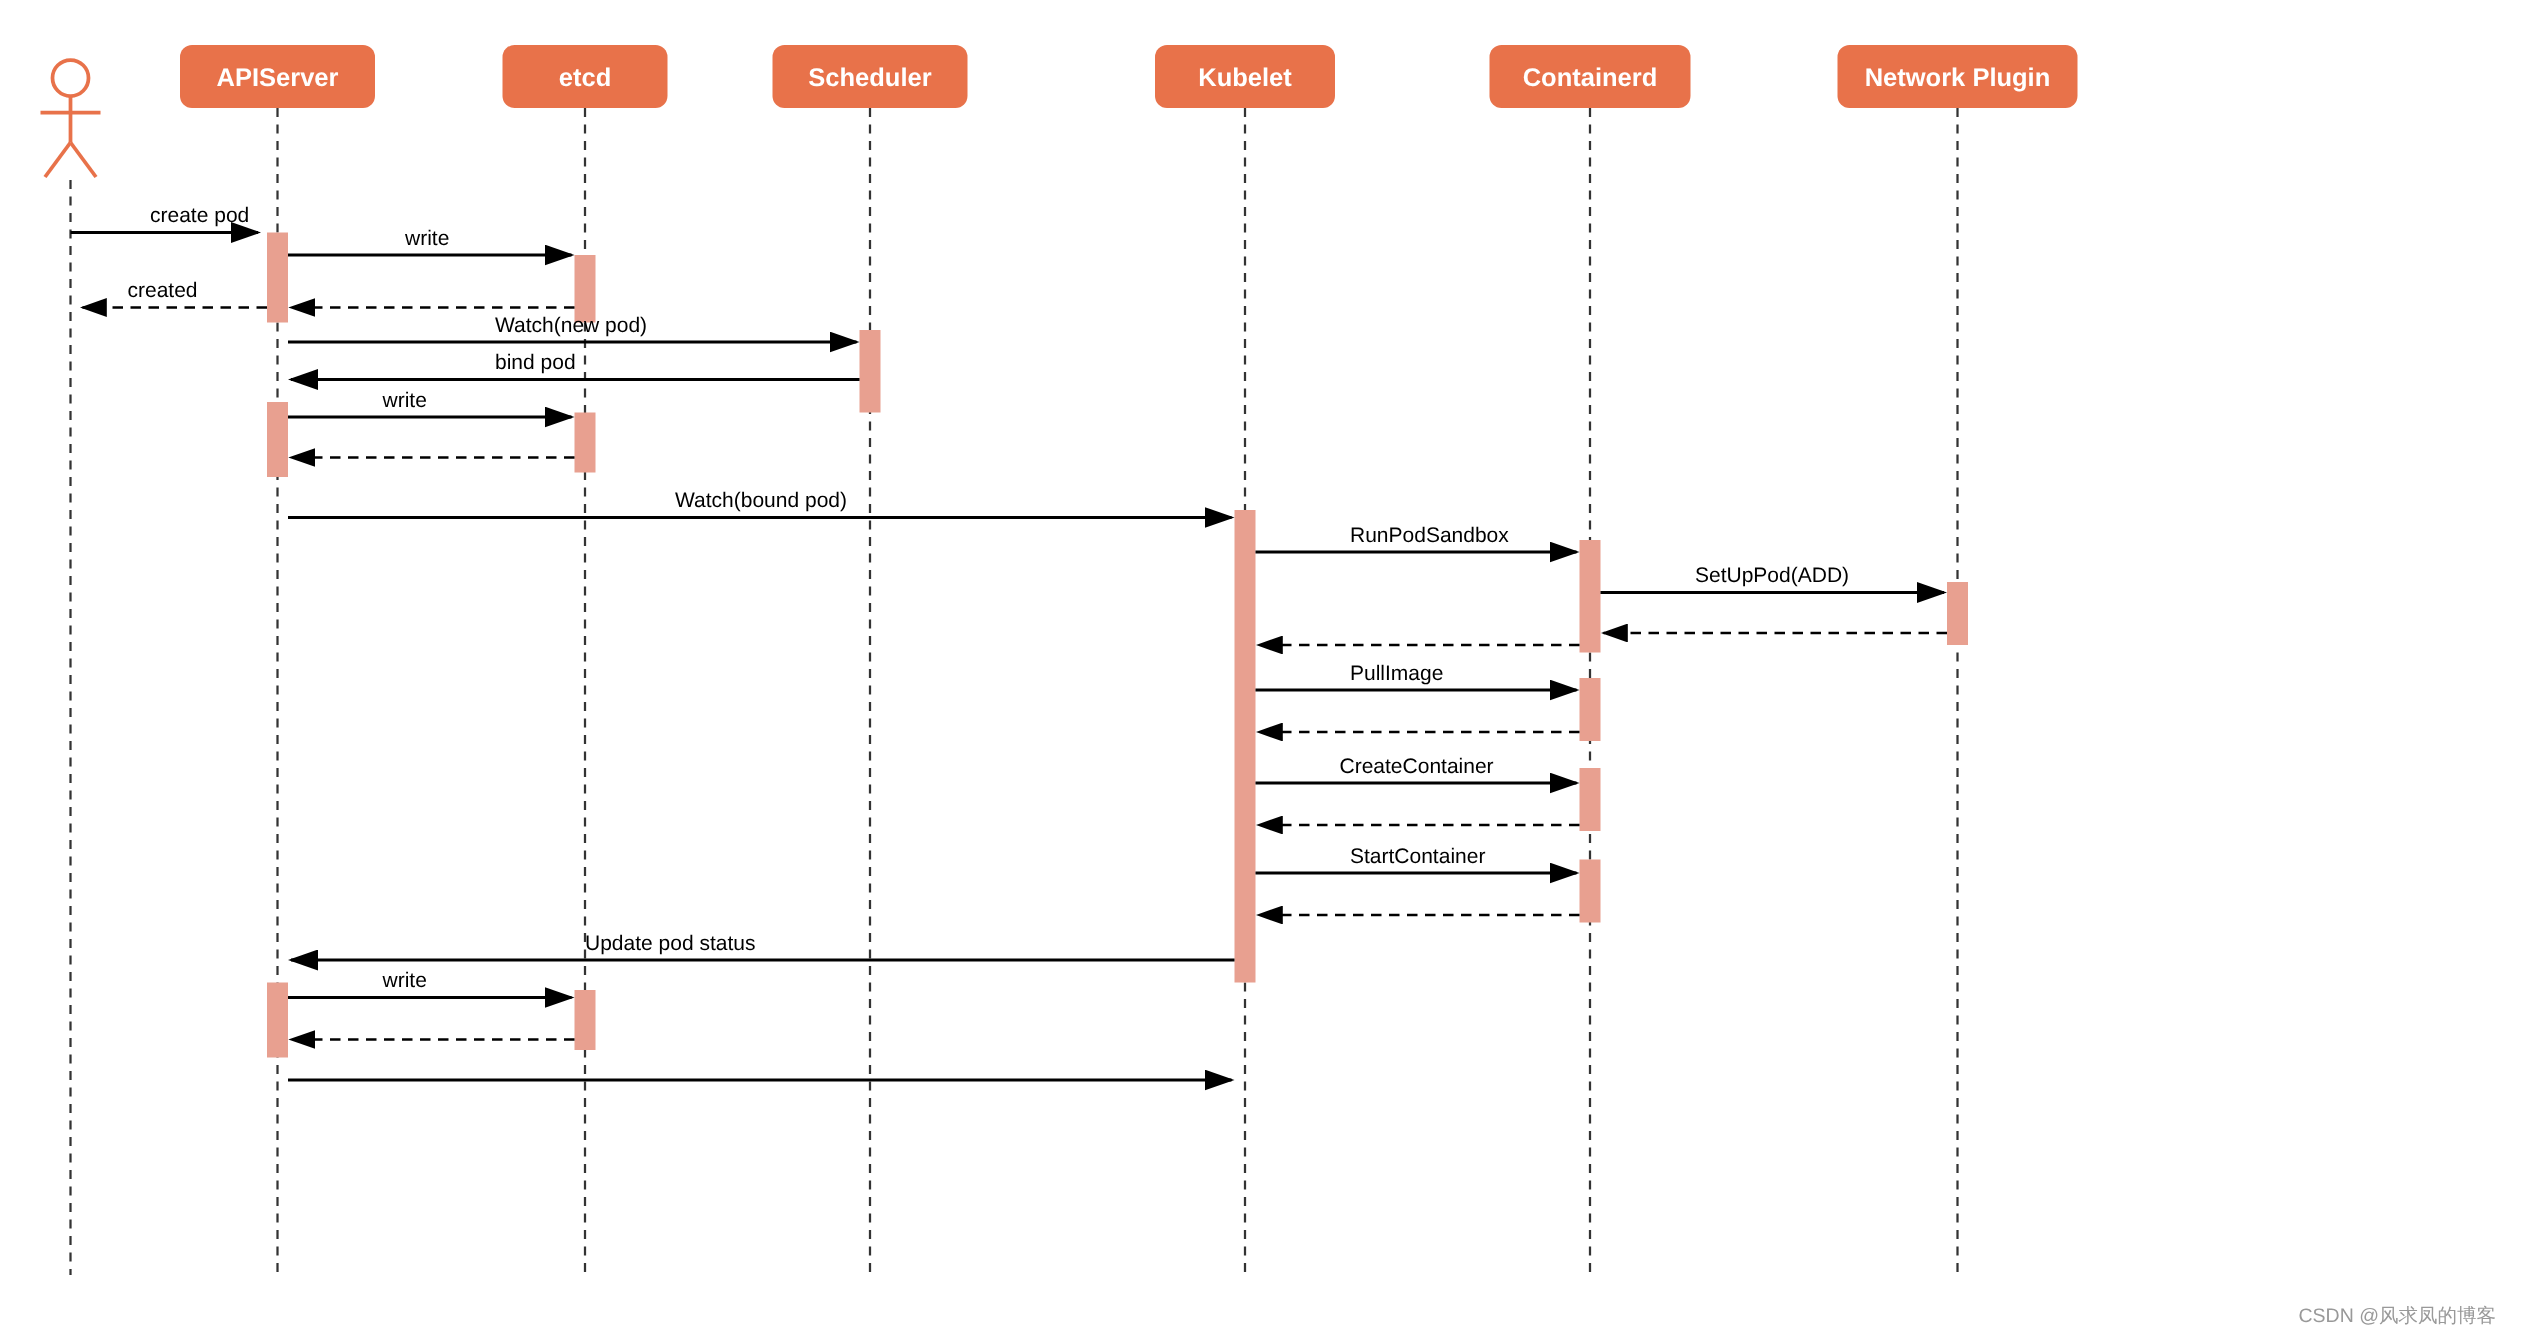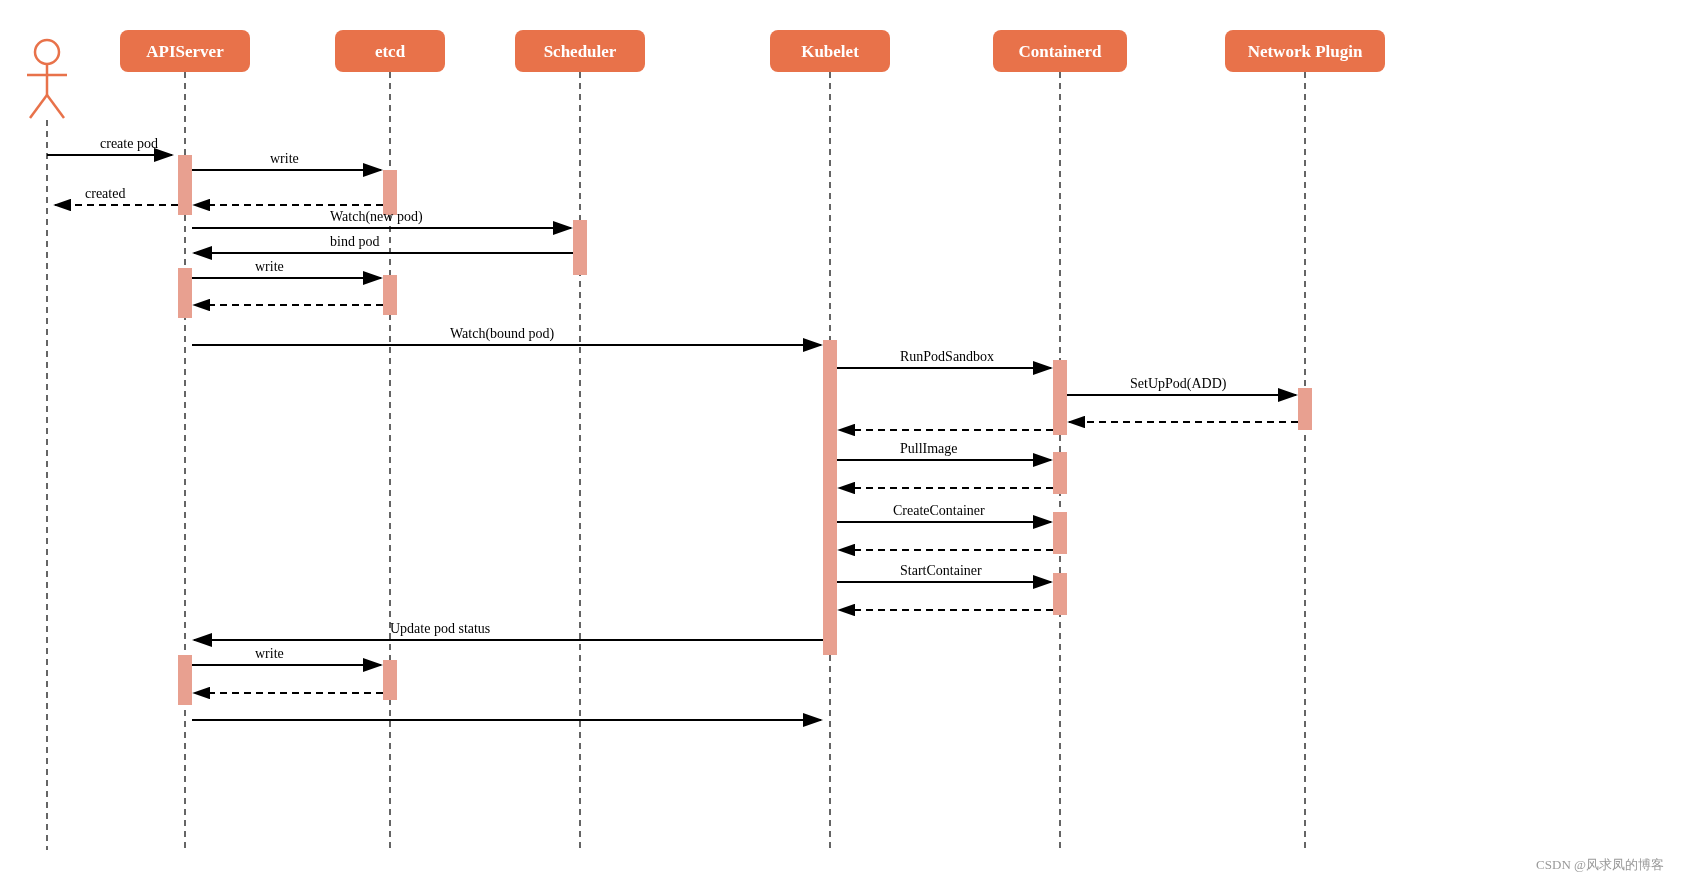--- a/index.html
+++ b/index.html
@@ -9,31 +9,30 @@
       width: 1682px;
       height: 894px;
       overflow: hidden;
       position: relative;
     }
     #diagram-container {
       position: relative;
       width: 1682px;
       height: 894px;
       background: #fff;
-      font-family: Liberation Serif, serif;
     }
     svg#main-svg {
       position: absolute;
       top: 0; left: 0;
       width: 1682px;
       height: 894px;
     }
     .watermark {
       position: absolute;
-      bottom: 20px;
+      bottom: 8px;
       right: 18px;
       font-size: 13px;
       color: #999;
     }
   </style>
 </head>
 <body>
 
 <div id="diagram-container">
   <svg id="main-svg">

